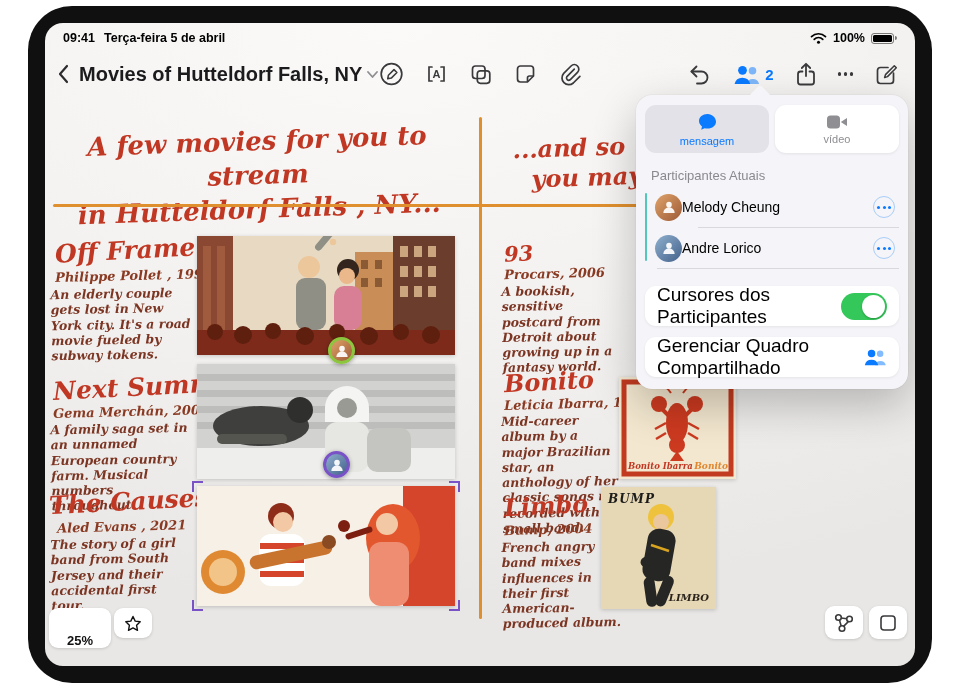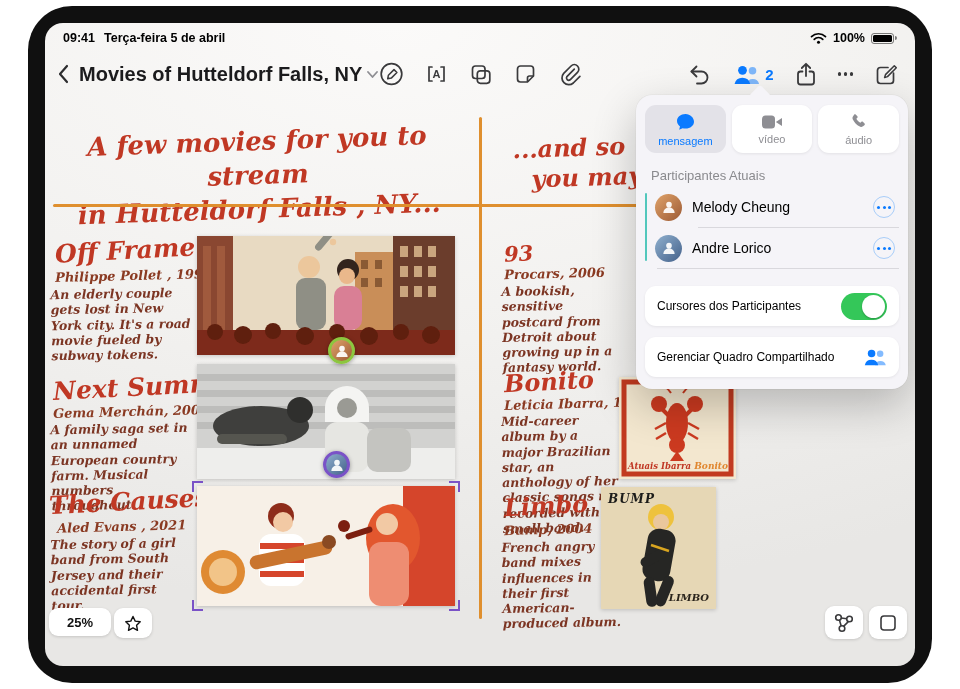--- a/index.html
+++ b/index.html
@@ -54,49 +54,49 @@
   .sel-br { right:-5px; bottom:-5px; border-right:2.5px solid #7a52c7; border-bottom:2.5px solid #7a52c7; }
 
   .cursor-avatar { position:absolute; width:27px; height:27px; border-radius:50%; display:flex; align-items:center; justify-content:center; box-shadow:0 1px 4px rgba(0,0,0,.35); z-index:2; }
   .cursor-avatar svg { width:16px; height:16px; }
   .cur-green { border:3px solid #8cc63f; background:linear-gradient(135deg,#e0a36a,#9c5a35); }
   .cur-purple { border:3px solid #7a52c7; background:linear-gradient(135deg,#8fb0cf,#44618a); }
 
   
   .footer-left { position:absolute; left:4px; top:585px; display:flex; gap:3px; z-index:4; }
   .footer-btn { background:#fff; border:none; border-radius:9px; box-shadow:0 1px 3px rgba(0,0,0,.15); display:flex; align-items:center; justify-content:center; cursor:pointer; color:#111; }
-  .zoom-btn { width:62px; height:28px; font-size:13px; font-weight:600; }
+  .zoom-btn { width:62px; height:40px; font-size:13px; font-weight:600;align-items:flex-end; }
   .star-btn { width:38px; height:30px; }
   .footer-right { position:absolute; right:8px; top:583px; display:flex; gap:6px; z-index:4; }
   .fr-btn { width:38px; height:33px; }
 
   
   .popover { position:absolute; left:591px; top:72px; width:272px; background:#f5f4f8; border-radius:16px;
              box-shadow:0 16px 44px rgba(0,0,0,.24), 0 0 0 0.5px rgba(0,0,0,.05); padding:10px 9px 12px; z-index:10; }
   .pop-arrow { position:absolute; top:-7px; left:116px; width:16px; height:16px; background:#f5f4f8; transform:rotate(45deg); border-radius:3px; }
   .pop-tabs { position:relative; display:flex; gap:6px; }
   .pop-tab { flex:1; height:48px; border:none; border-radius:11px; background:#fff; box-shadow:0 1px 3px rgba(0,0,0,.08);
              display:flex; flex-direction:column; align-items:center; justify-content:center; gap:3px; cursor:pointer; }
   .pop-tab.selected { background:#e3e2e8; box-shadow:none; }
   .pop-tab-label { font-size:11px; color:#8e8e93; }
   .pop-tab.selected .pop-tab-label { color:#0a7aff; }
   .pop-header { margin:15px 6px 4px; font-size:13px; color:#8a8a8e; }
   .participants { position:relative; padding-left:6px; }
   .participants::before { content:""; position:absolute; left:0; top:6px; height:68px; width:2px; background:#52c7bc; border-radius:1px; }
-  .p-row { display:flex; align-items:center; gap:10px; height:40px; padding:0 4px; }
+  .p-row { display:flex; align-items:center; height:40px; padding:0 4px; }
   .avatar { width:27px; height:27px; border-radius:50%; display:flex; align-items:center; justify-content:center; flex:none; }
   .avatar svg { width:16px; height:16px; }
   .av-melody { background:linear-gradient(135deg,#e0a36a,#9c5a35); }
   .av-andre { background:linear-gradient(135deg,#8fb0cf,#44618a); }
   .p-name { font-size:14px; color:#000; }
   .p-more { margin-left:auto; width:22px; height:22px; border-radius:50%; border:1.5px solid #a8cdf8; background:none; display:flex; align-items:center; justify-content:center; cursor:pointer; }
   .p-div { height:1px; background:rgba(60,60,67,.15); margin-left:47px; }
   .p-div.full { margin-left:6px; }
   .pill-row { background:#fff; border-radius:11px; height:40px; display:flex; align-items:center; padding:0 12px;
-              box-shadow:0 1px 3px rgba(0,0,0,.07); font-size:12px; color:#000; }
+              box-shadow:0 1px 3px rgba(0,0,0,.07); font-size:19px; color:#000; }
   .pill-row.first { margin-top:17px; }
   .pill-row + .pill-row { margin-top:11px; }
   .toggle { margin-left:auto; width:46px; height:27px; border-radius:14px; background:#34c759; position:relative; cursor:pointer; flex:none; border:none; }
   .toggle .knob { position:absolute; top:2px; right:2px; width:23px; height:23px; border-radius:50%; background:#fff; box-shadow:0 1px 2px rgba(0,0,0,.25); }
   .pill-icon { margin-left:auto; display:flex; }
 </style>
 </head>
 <body>
 
 <div class="page">
@@ -358,21 +358,21 @@
          <ellipse cx="58" cy="46" rx="11" ry="20" fill="#cc3a20"></ellipse>
          <ellipse cx="58" cy="68" rx="8" ry="8" fill="#cc3a20"></ellipse>
          <path d="M58 74 l-7 10 h14 z" fill="#cc3a20"></path>
          <g stroke="#cc3a20" stroke-width="2.5">
                 <line x1="47" y1="46" x2="36" y2="52"></line>
                 <line x1="47" y1="56" x2="37" y2="62"></line>
                 <line x1="69" y1="46" x2="80" y2="52"></line>
                 <line x1="69" y1="56" x2="79" y2="62"></line>
               </g>
        </svg>
-       <span class="art-text hand" style="left:9px;bottom:8px;font-size:8.5px;color:#c03824;">Atuais Ibarra</span>
+       <span class="art-text hand" style="left:9px;bottom:8px;font-size:8.5px;color:#c03824;">Bonito Ibarra</span>
        <span class="art-text hand" style="right:8px;bottom:8px;font-size:9px;color:#e0872f;">Bonito</span>
      </div>
 
      <div class="m-title" style="left:459px;top:468px;font-size:24px;">Limbo</div>
      <div class="m-byline" style="left:459px;top:499px;">Bump, 2004</div>
      <div class="m-desc" style="left:457px;top:516px;width:120px;">French angry band mixes influences in their first American-produced album.</div>
      <div class="canvas-img" style="left:556px;top:464px;width:115px;height:122px;">
        <svg width="115" height="122" viewBox="0 0 115 122">
          <rect width="115" height="122" fill="#e6d7b5"></rect>
          <circle cx="60" cy="30" r="13" fill="#eec23d"></circle>
@@ -424,26 +424,20 @@
            <path d="M12 2.5 C6.2 2.5 1.8 6.3 1.8 10.9 c0 2.6 1.4 4.9 3.6 6.4 L4.4 21.4 l4.1-1.9 c1.1 .3 2.3 .4 3.5 .4 5.8 0 10.2-3.7 10.2-8.2 S17.8 2.5 12 2.5z" fill="#0a7aff"></path>
          </svg>
          <span class="pop-tab-label">mensagem</span>
        </button>
        <button class="pop-tab">
          <svg width="22" height="16" viewBox="0 0 22 16">
            <rect x="1" y="1.5" width="13" height="13" rx="3.5" fill="#8e8e93"></rect>
            <path d="M14.8 8 l6.2-4 v8 z" fill="#8e8e93"></path>
          </svg>
          <span class="pop-tab-label">vídeo</span>
-       </button>
-       <button class="pop-tab">
-         <svg width="19" height="19" viewBox="0 0 24 24">
-           <path d="M6.6 3.2 c.5-.5 1.3-.5 1.8 0 l2.2 2.2 c.5 .5 .5 1.3 0 1.8 L9.3 8.5 c1.1 2.2 2.9 4 5.1 5.1 l1.3-1.3 c.5-.5 1.3-.5 1.8 0 l2.2 2.2 c.5 .5 .5 1.3 0 1.8 l-1.5 1.5 c-1 1-2.6 1.3-3.9 .7 C10 16.6 6.6 13.2 4.7 9 c-.6-1.3-.3-2.9 .7-3.9z" fill="#8e8e93"></path>
-         </svg>
-         <span class="pop-tab-label">áudio</span>
        </button>
      </div>
 
      <div class="pop-header">Participantes Atuais</div>
 
      <div class="participants">
        <div class="p-row">
          <span class="avatar av-melody">
            <svg viewBox="0 0 24 24">
                   <circle cx="12" cy="8.5" r="4.2" fill="rgba(255,255,255,.92)"></circle>

